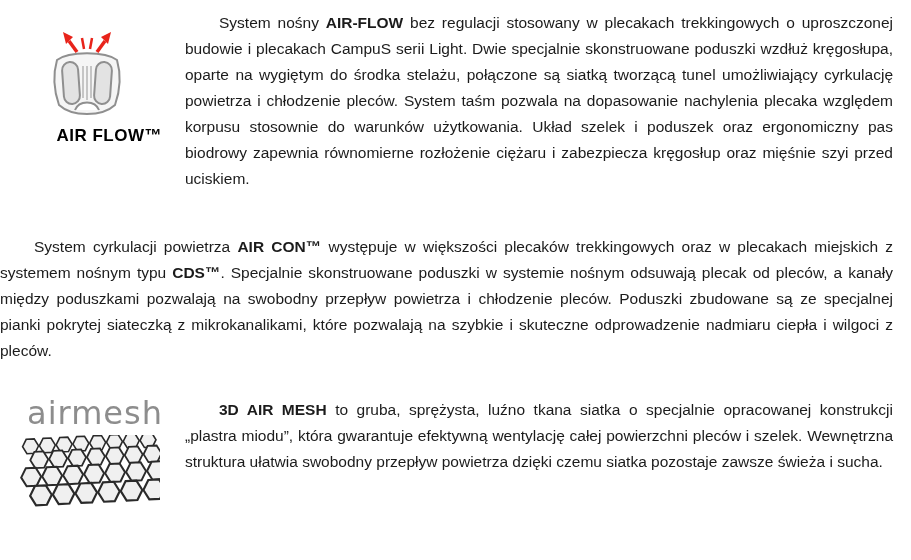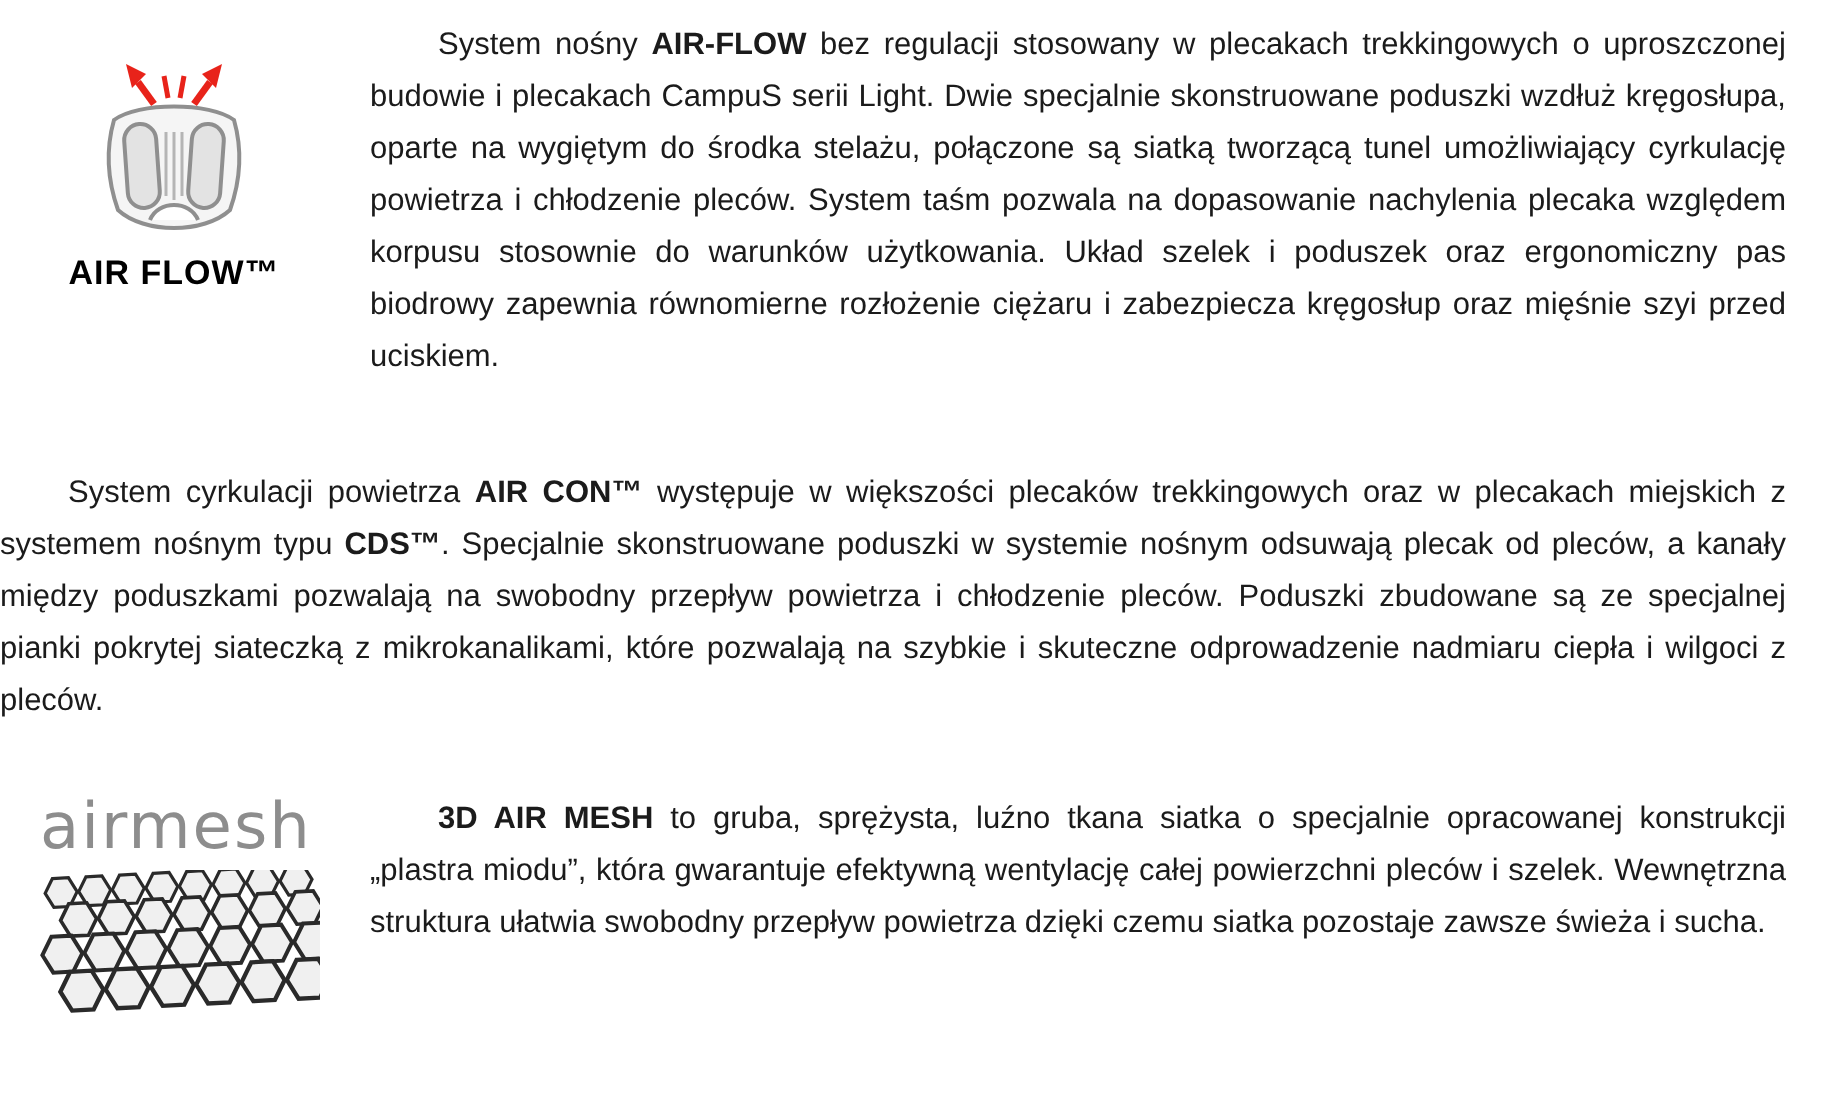--- a/index.html
+++ b/index.html
@@ -15,29 +15,30 @@
   .text-col{flex:1;padding-right:18px;}
   p.para{
     margin:0;text-align:justify;text-indent:34px;
     font-size:15.5px;line-height:26px;color:#1b1b1b;
   }
   .b{font-weight:700;}
   
   .airflow-logo{width:150px;margin:16px 0 0 12px;text-align:center;}
   .airflow-label{
     font-weight:700;font-size:17px;letter-spacing:.5px;color:#000;
-    margin-top:4px;text-align:center;
+    margin-top:4px;text-align:right;
   }
   
   .aircon-logo{margin:18px 0 0 28px;width:110px;}
   
   .airmesh-logo{margin:0 0 0 20px;width:150px;}
   .airmesh-word{
     font-size:32px;color:#8d8d8d;letter-spacing:1px;line-height:1;
     font-family:"DejaVu Sans","Liberation Sans",sans-serif;
+    text-align:center;
   }
   .mesh-svg{margin-top:6px;display:block;}
   svg text.logo-script{font-family:"DejaVu Sans",sans-serif;font-style:italic;font-weight:700;}
 </style>
 </head>
 <body>
 
 <div class="page">
 
   <div class="section section-1">

